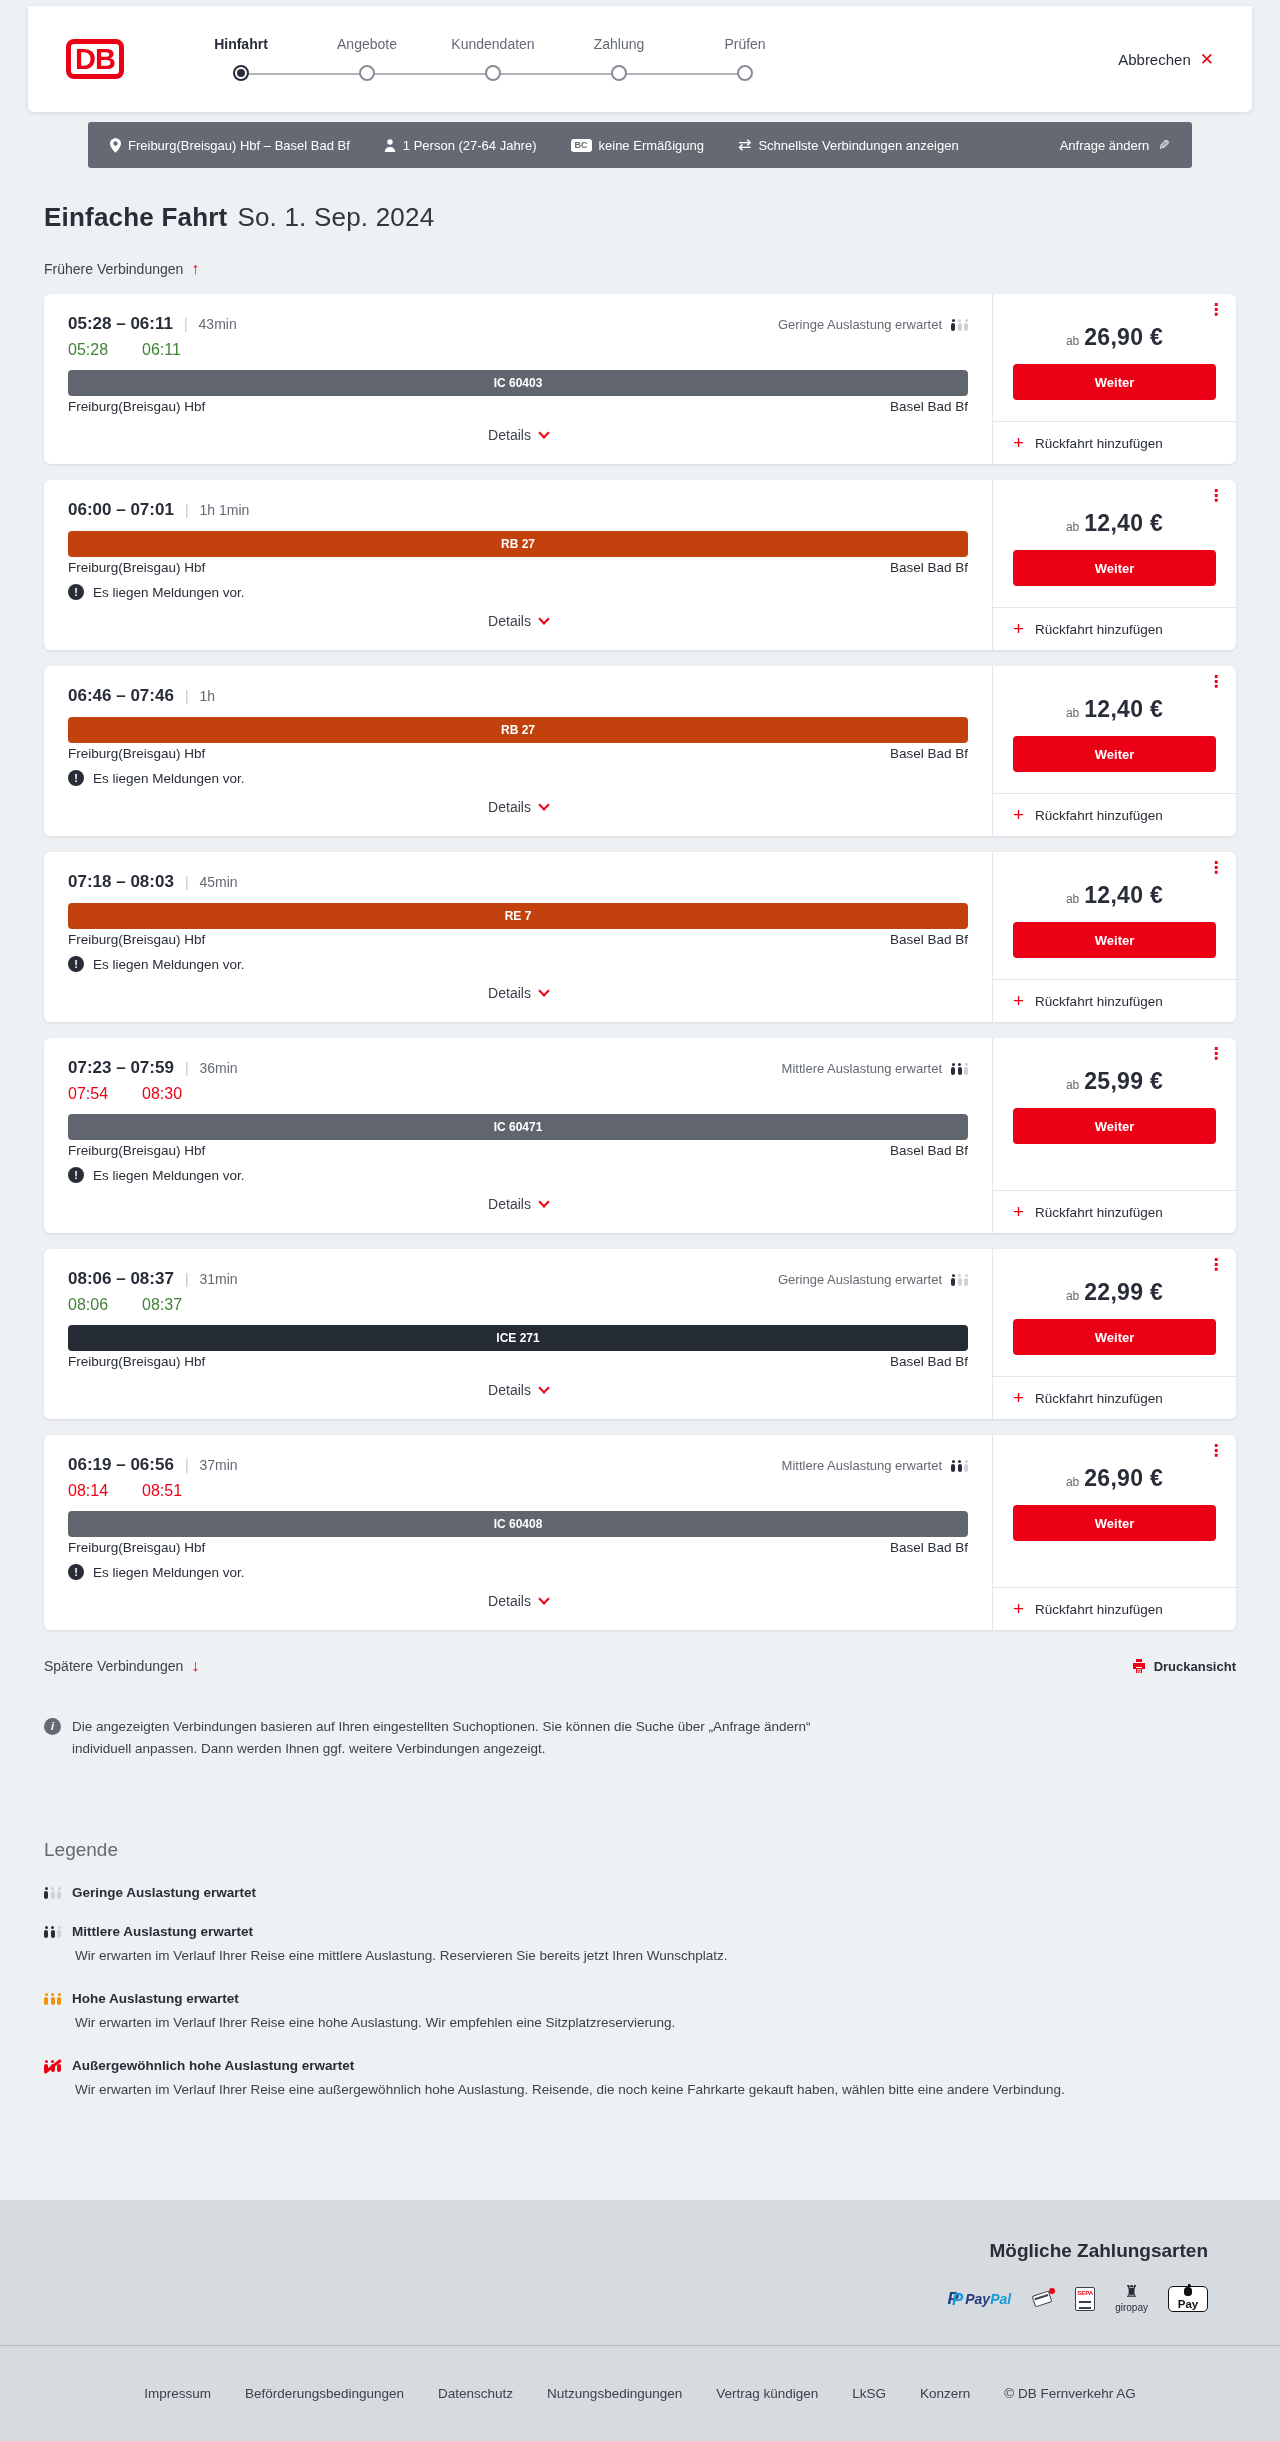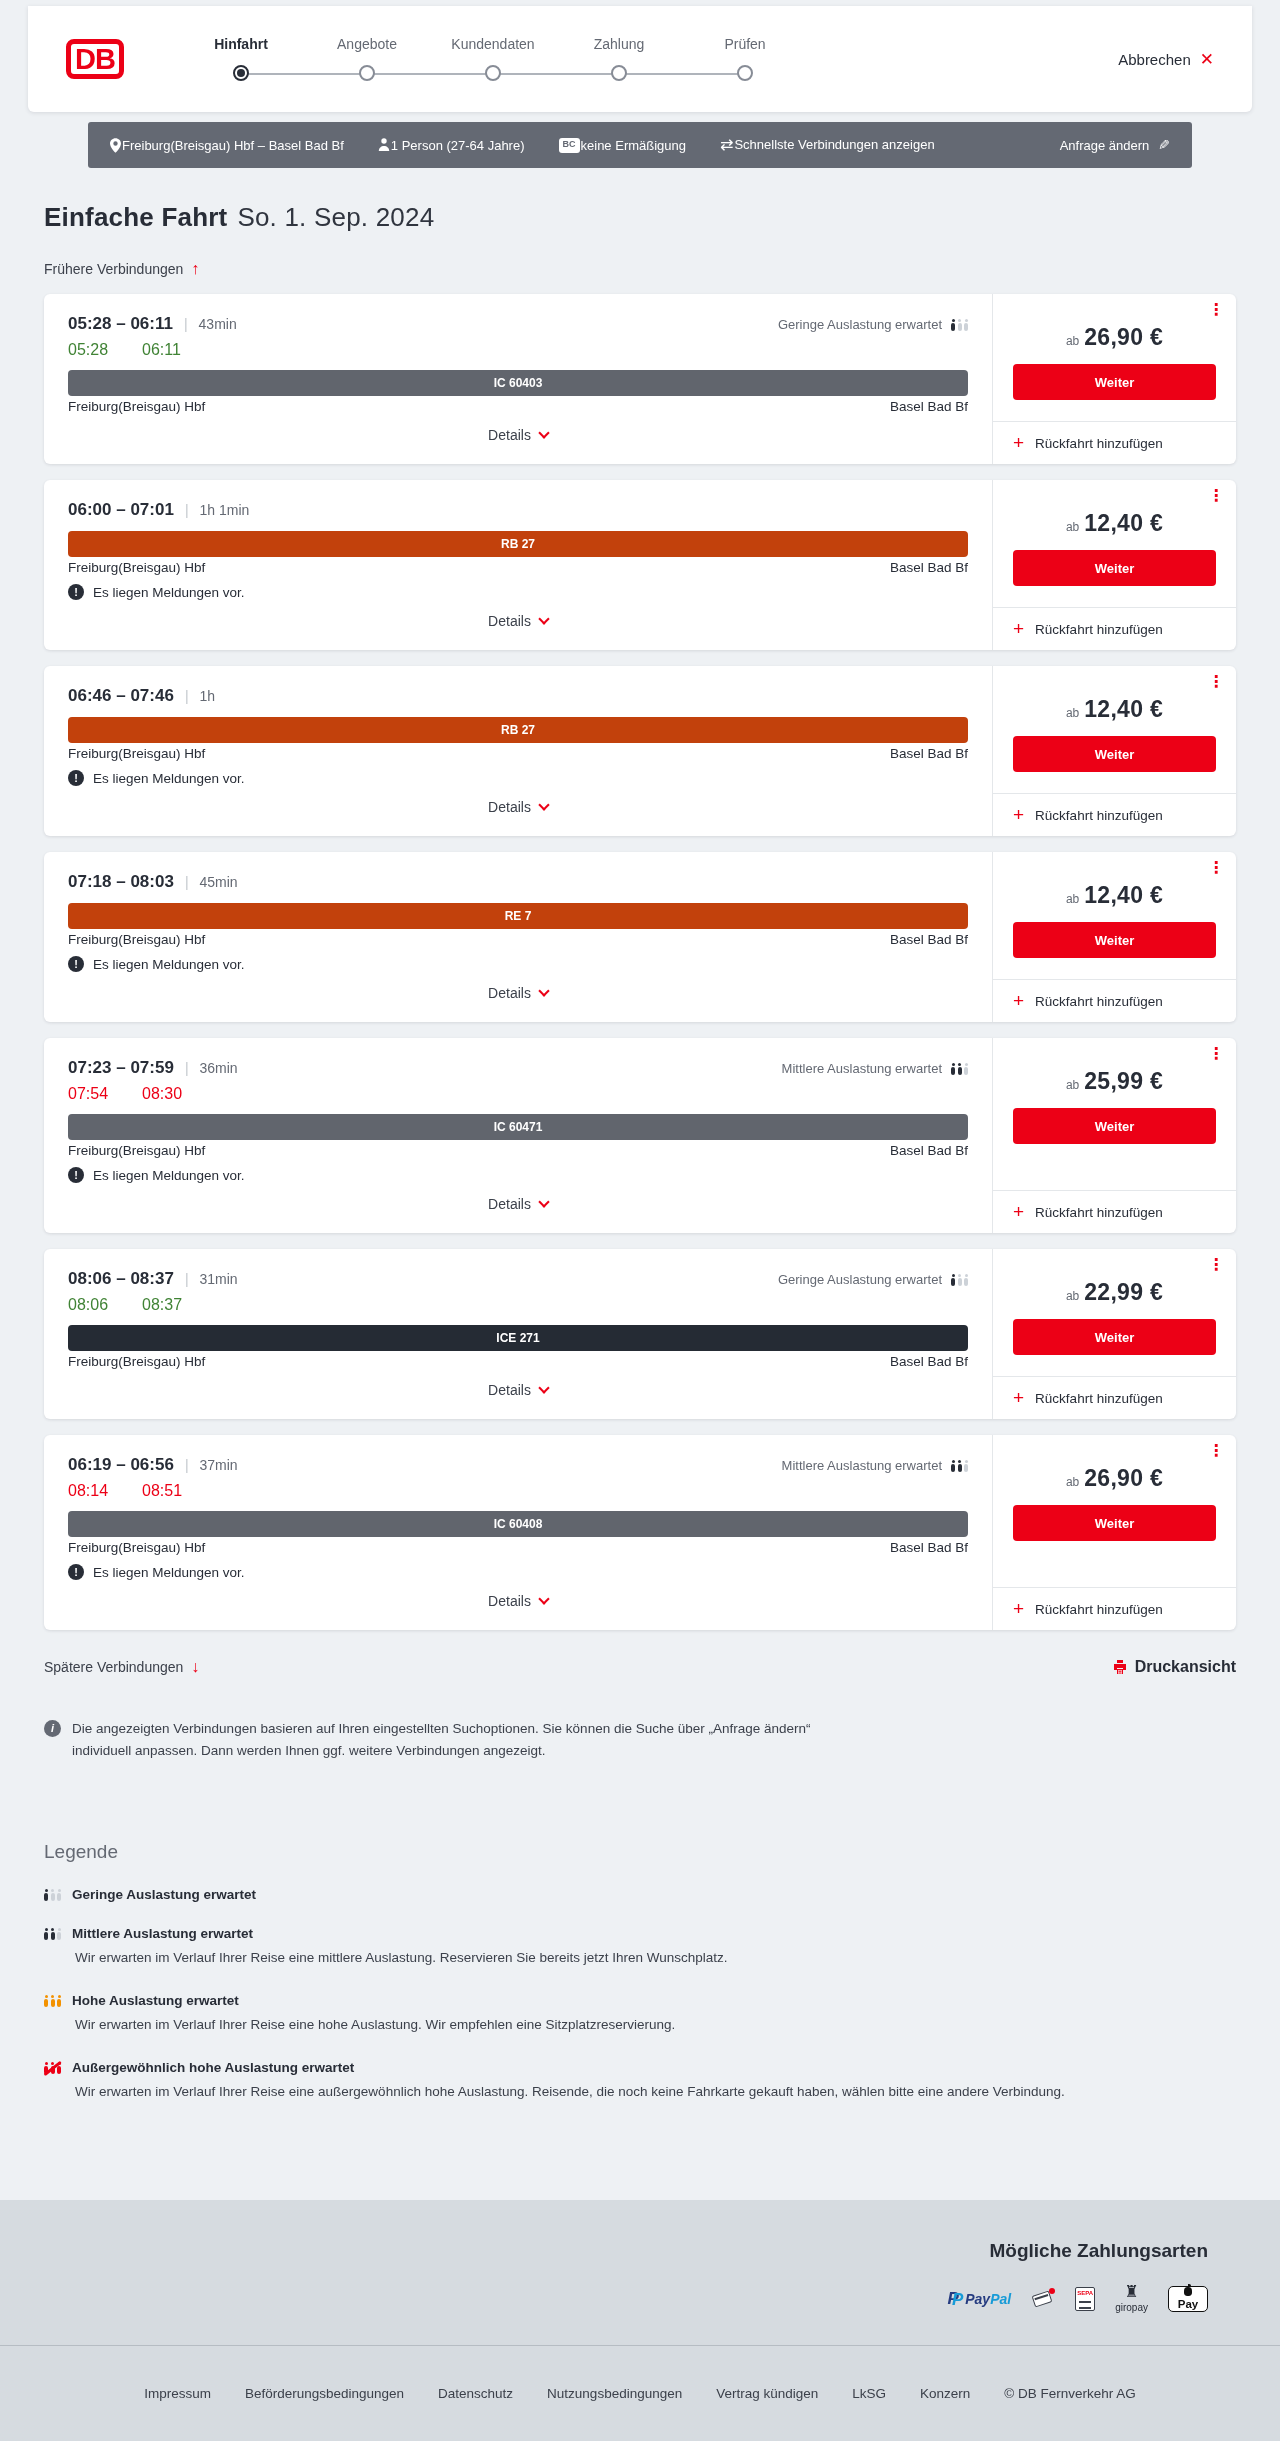--- a/index.html
+++ b/index.html
@@ -35,21 +35,21 @@
   .step.active .step-dot{ border-color:#282d37; }
   .step.active .step-dot::after{ content:""; position:absolute; inset:2px; border-radius:50%; background:#282d37; }
   .cancel-btn{ margin-left:auto; display:flex; align-items:center; gap:9px; background:none; border:0; font-size:15px; color:#282d37; }
   .cancel-x{ color:#ec0016; font-size:17px; font-weight:bold; line-height:1; }
 
   
   .query-bar{
     margin:10px 88px 0; background:#646973; border-radius:3px; height:46px;
     display:flex; align-items:center; padding:0 22px; color:#fff; font-size:13px; gap:34px;
   }
-  .qb-item{ display:flex; gap:1px; white-space:nowrap; }
+  .qb-item{ display:flex; align-items:center; gap:7px; white-space:nowrap; }
   .qb-edit{ margin-left:auto; background:none; border:0; color:#fff; font-size:13px; display:flex; align-items:center; gap:9px; }
   .bc-badge{
     background:#fff; color:#646973; font-weight:bold; font-size:9px;
     border-radius:3px; padding:2px 4px; line-height:1;
   }
   .swap-icon{ font-size:16px; line-height:1; }
   .pencil-icon{ transform:scaleX(-1); font-size:14px; line-height:1; }
 
   
   .content{ margin:0 44px; }
@@ -118,21 +118,21 @@
   .occ-icon{ display:flex; gap:2.5px; align-items:flex-end; position:relative; height:13px; }
   .occ-person{ width:4px; height:8px; border-radius:2px; background:#cdd2d8; position:relative; }
   .occ-person::before{ content:""; position:absolute; top:-4.5px; left:.5px; width:3px; height:3px; border-radius:50%; background:inherit; }
   .occ-person.filled{ background:#282d37; }
   .occ-high .occ-person{ background:#f39200; }
   .occ-exceptional .occ-person{ background:#ec0016; }
   .occ-exceptional::after{ content:""; position:absolute; left:-2px; top:6px; width:21px; height:2.5px; background:#ec0016; transform:rotate(-38deg); border-radius:2px; }
 
   
   .later-row{ display:flex; justify-content:space-between; align-items:center; margin-top:28px; }
-  .print-btn{ background:none; border:0; display:flex; align-items:center; gap:8px; font-size:16px; color:#282d37; font-weight:bold; }
+  .print-btn{ background:none; border:0; display:flex; align-items:center; gap:8px; font-size:13px; color:#282d37; font-weight:bold; }
   .info-note{ margin-top:42px; display:flex; gap:11px; font-size:13.5px; color:#3c414b; max-width:790px; line-height:1.6; }
   .info-icon{
     width:17px; height:17px; border-radius:50%; background:#646973; color:#fff; flex:none; margin-top:2px;
     font-size:11px; font-style:italic; font-weight:bold; display:flex; align-items:center; justify-content:center;
   }
 
   
   .legend{ margin-top:80px; }
   .legend-heading{ font-size:19px; font-weight:400; color:#646973; }
   .legend-item{ margin-top:24px; }

